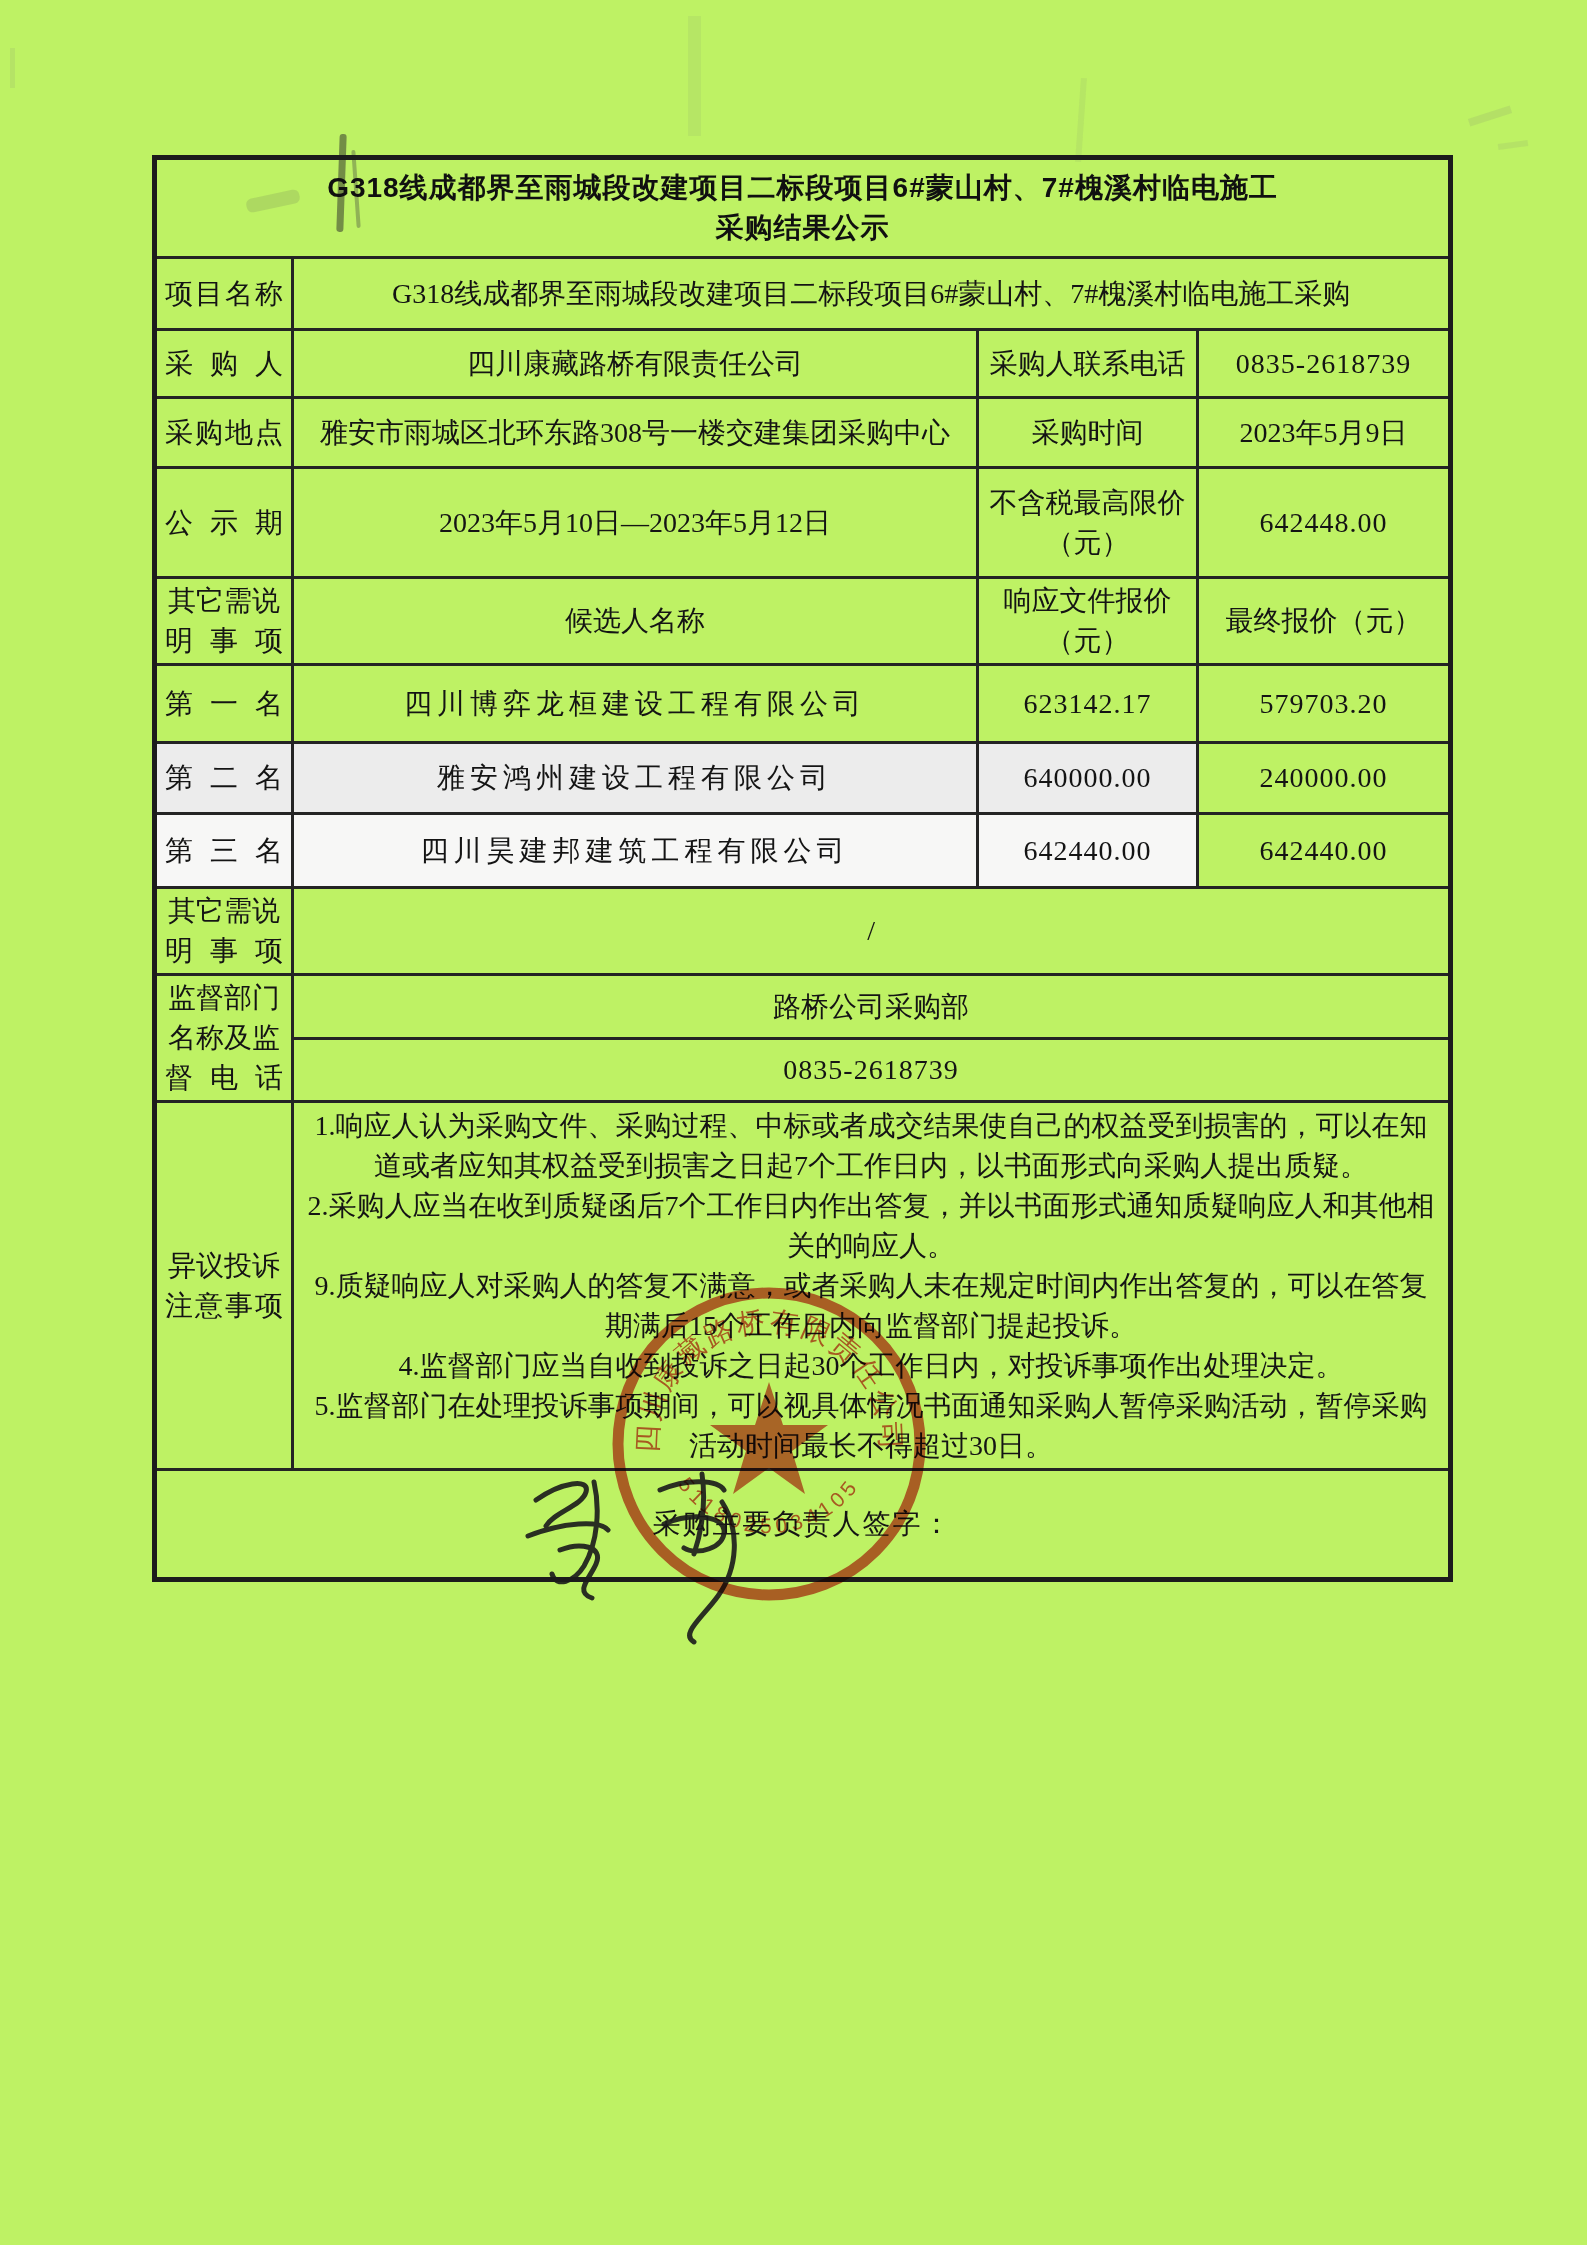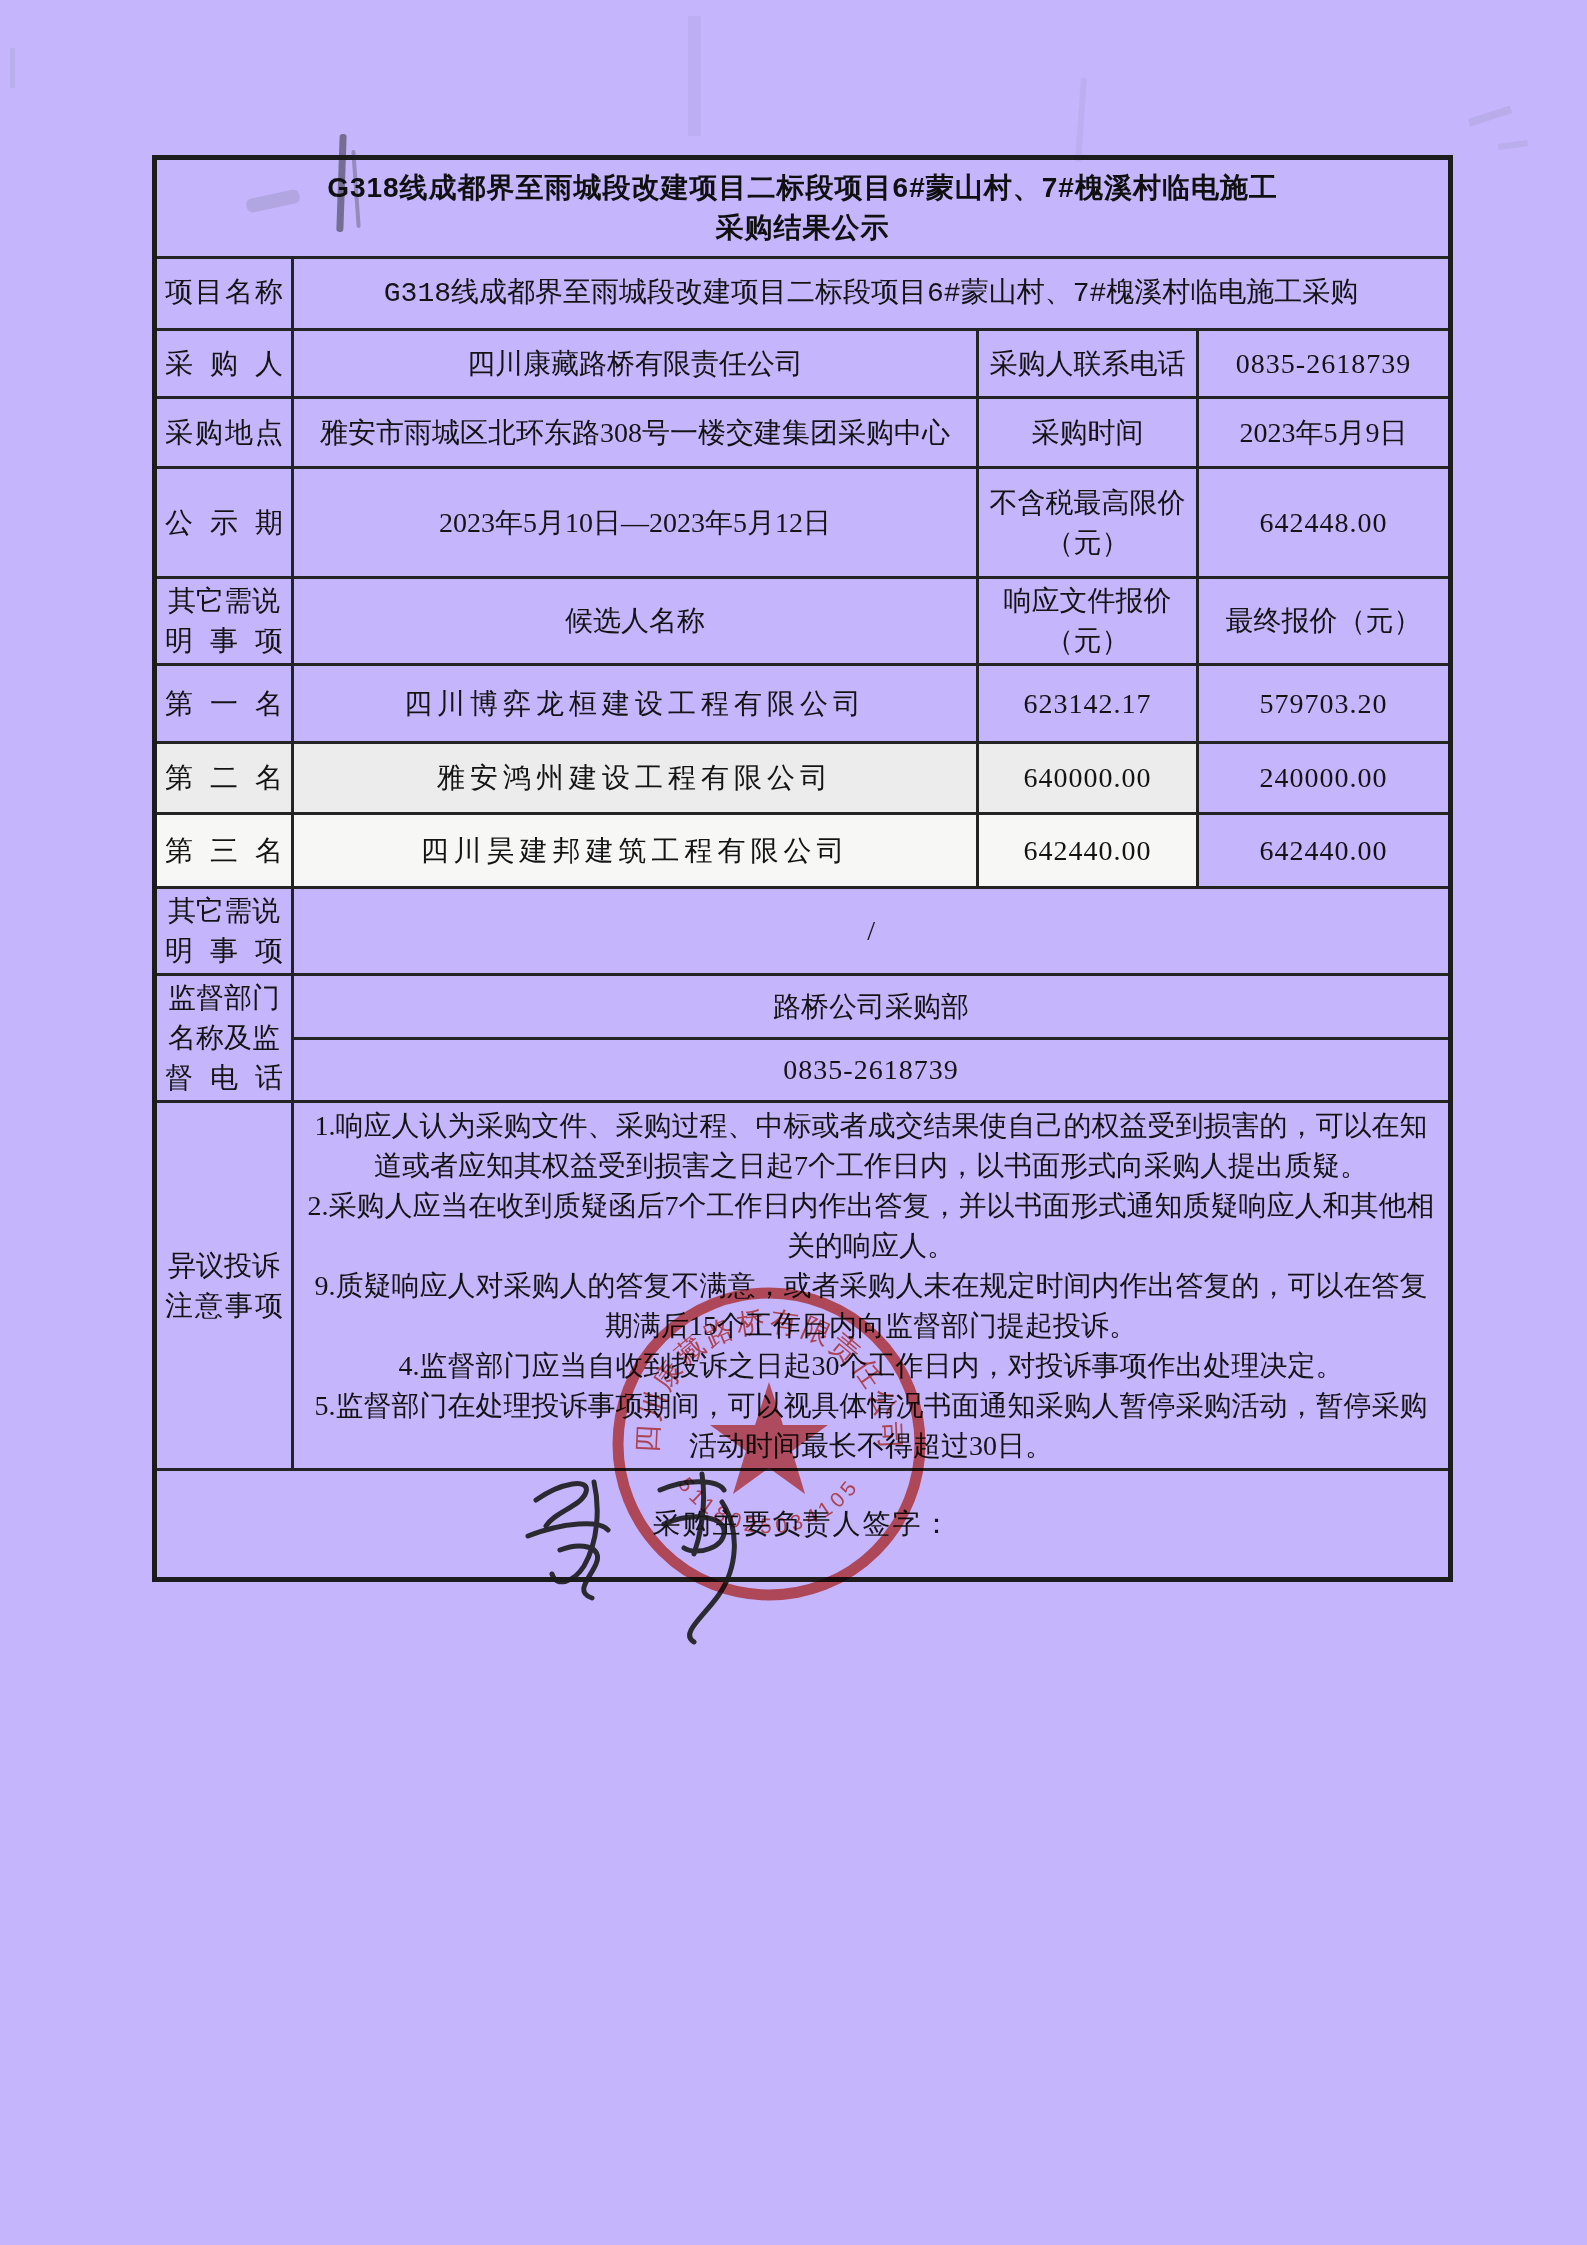--- a/index.html
+++ b/index.html
@@ -1,19 +1,19 @@
 <!DOCTYPE html>
 <html><head>
 <meta charset="utf-8">
 <style>
   html,body{margin:0;padding:0;background:#e8e8e8;}
   .page{
     position:relative;
     width:1587px;height:2245px;
-    background:#c4b5fd;
+    background:#bef264;
     overflow:hidden;
     font-family:"Liberation Serif","DejaVu Serif",serif;
     color:#141414;
   }
   
   table.doc{
     position:absolute;left:152px;top:155px;width:1296px;
     border-collapse:collapse;table-layout:fixed;
     border:5px solid #1c1c1c;
     background:transparent;
@@ -22,21 +22,21 @@
     border:3px solid #242424;
     box-sizing:border-box;
     font-size:28px;
     line-height:40px;
     text-align:center;
     vertical-align:middle;
     padding:2px 8px;
     overflow:hidden;
   }
   .r-title td{height:100px;}
-  .r-pname td{height:72px;font-family:Liberation Mono, monospace;}
+  .r-pname td{height:72px;}
   .r-buyer td{height:68px;}
   .r-loc td{height:70px;}
   .r-pub td{height:110px;}
   .r-candh td{height:82px;}
   .r-c1 td{height:78px;}
   .r-c2 td{height:71px;}
   .r-c3 td{height:74px;}
   .r-other td{height:76px;}
   .r-sup1 td{height:55px;}
   .r-sup2 td{height:54px;}

